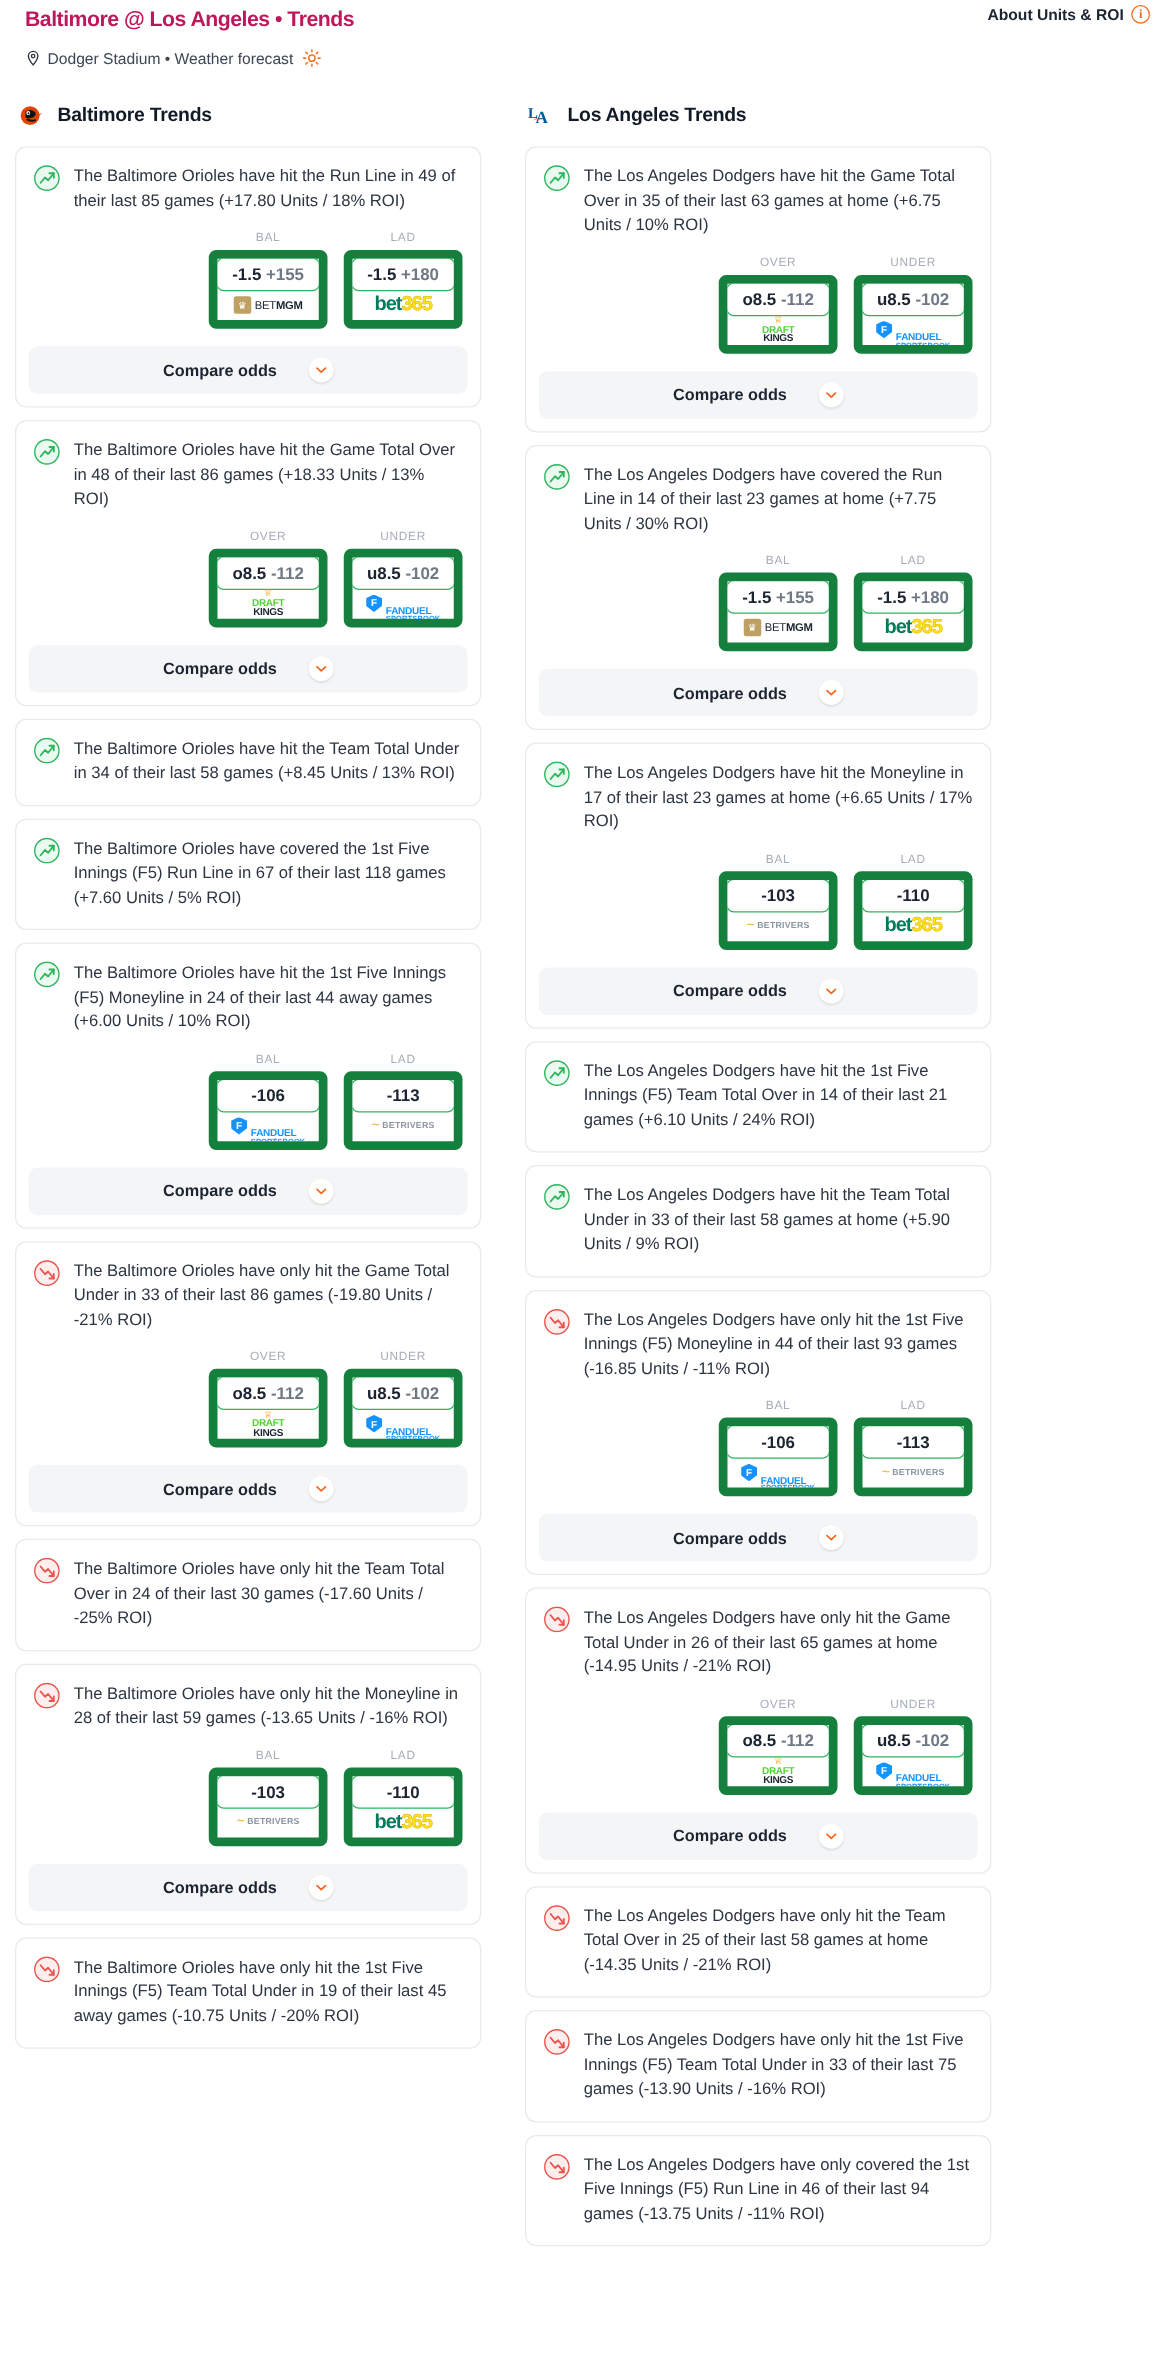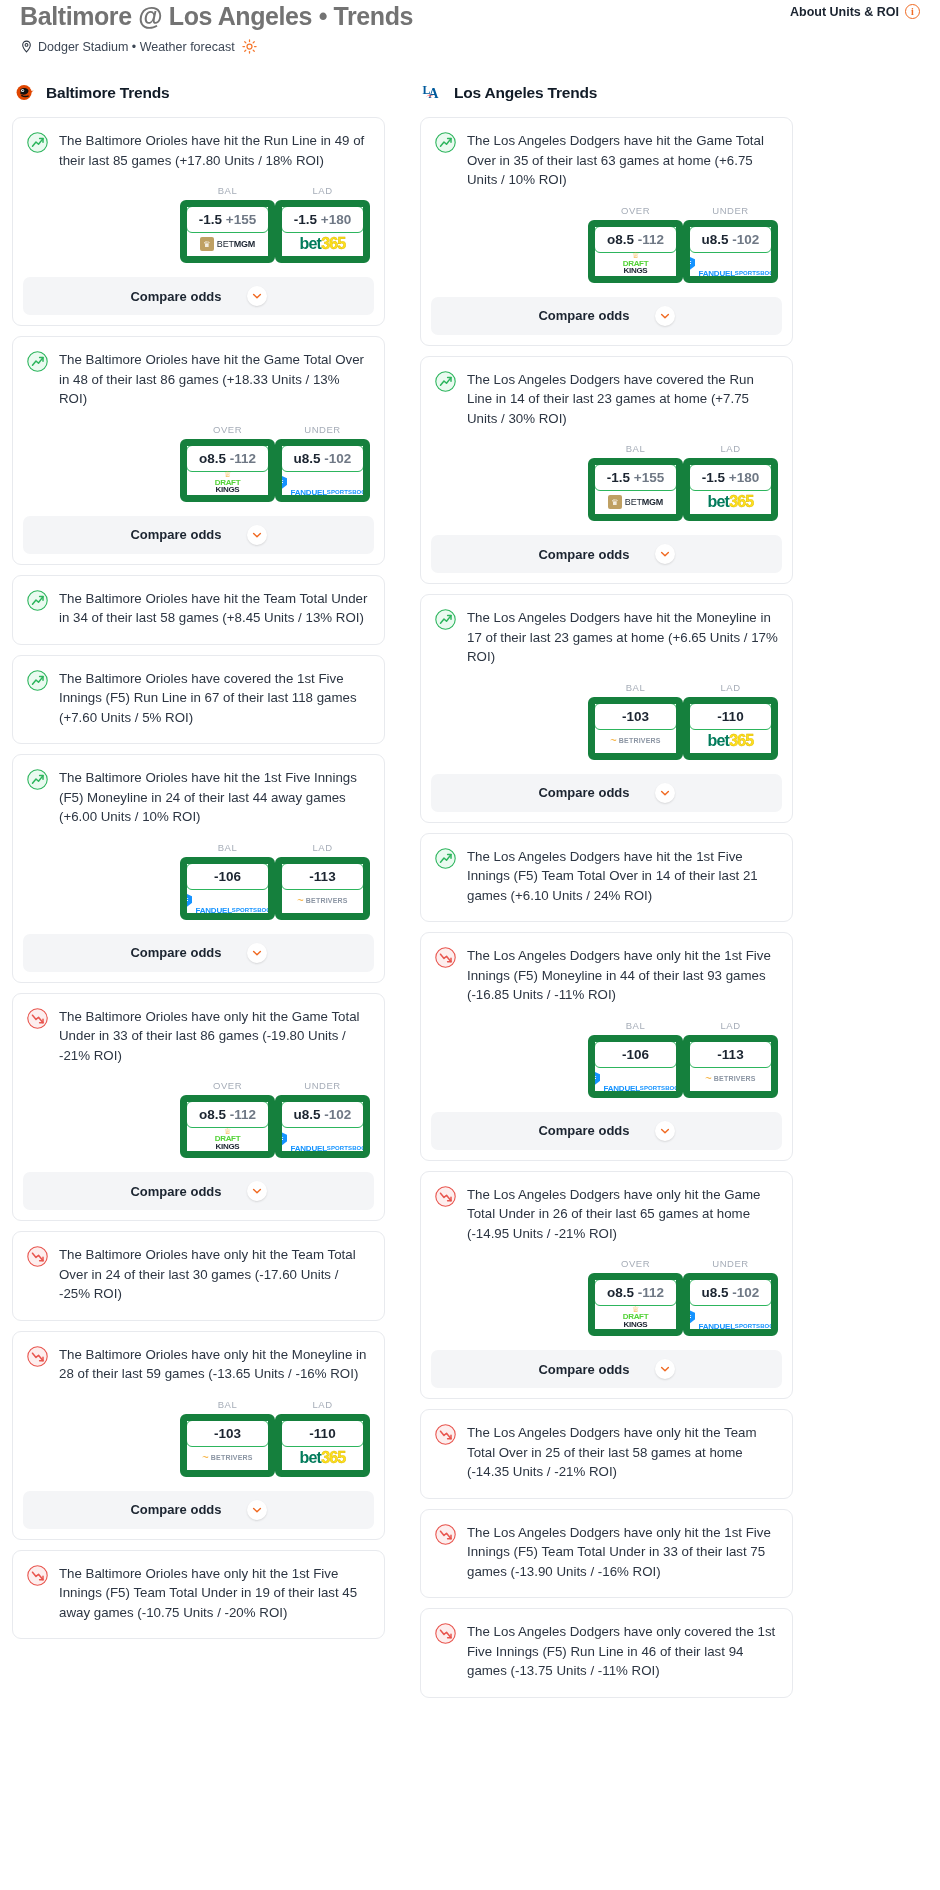--- a/index.html
+++ b/index.html
@@ -9,22 +9,22 @@
     font-family: "Liberation Sans", sans-serif;
     color: #1b2430;
     -webkit-font-smoothing: antialiased;
   }
   .page { padding: 0 12px 10px 12px; }
 
   
   .hdr { display:flex; align-items:flex-start; justify-content:space-between; padding: 0 8px; }
   .hdr-left { padding-top: 2px; }
   .title {
-    font-size: 25px; font-weight: 800; letter-spacing: -0.4px;
-    color:#737373; line-height: 28px;
+    font-size: 17px; font-weight: 800; letter-spacing: -0.4px;
+    color:#be185d; line-height: 28px;
   }
   .sub { display:flex; align-items:center; gap:5px; margin-top: 9px; font-size:12.5px; color:#3c4654; }
   .pin { width:13px; height:13px; display:inline-block; }
   .sun { width:15px; height:15px; display:inline-block; margin-left:2px;}
   .about { display:flex; align-items:center; gap:6px; font-size:12.5px; font-weight:700; color:#1b2430; padding-top:4px;}
   .info-ring {
     width:15px;height:15px;border:1.6px solid #f06a22;border-radius:50%;
     display:inline-flex;align-items:center;justify-content:center;
     font-size:10px;font-weight:700;color:#f06a22;font-family:"Liberation Serif", serif;
     line-height:1;
@@ -40,21 +40,21 @@
 
   
   .card {
     border:1px solid #e8eaee; border-radius:9px; background:#fff;
     margin-bottom: 10px; overflow:hidden;
   }
   .card-body { display:flex; gap:11px; padding: 13px 14px 0 14px; }
   .tr-icon { width:21px; height:21px; flex:none; margin-top:1px; }
   .tr-text { font-size:13.3px; line-height:19.5px; color:#2c3542; padding-bottom: 2px;}
 
-  .odds-wrap { display:flex; justify-content:flex-end; padding: 13px 14px 14px 14px; }
+  .odds-wrap { display:flex; justify-content:flex-end; gap:13px; padding: 13px 14px 14px 14px; }
   .odds-col { width:95px; }
   .odds-label {
     text-align:center; font-size:9.5px; letter-spacing:0.55px; color:#a6adb8;
     font-weight:500; margin-bottom:4px;
   }
   .odds-box { border:7px solid #15803d; border-radius:6px; background:#fff; overflow:hidden; }
   .odds-val {
     border:1.4px solid #2db55d; border-radius:6px; background:#fff;
     text-align:center; padding:5px 2px 5px 2px; font-size:13.5px; font-weight:700;
     color:#1b2430; margin:-1px;
@@ -82,21 +82,21 @@
   .b365 { font-size:16px; font-weight:800; letter-spacing:-0.8px; line-height:1; }
   .b365 .g{color:#027b5b;} .b365 .y{color:#ffe11a; -webkit-text-stroke:0.4px #d8b400;}
   .dk { display:flex; flex-direction:column; align-items:center; line-height:7.5px; }
   .dk .crown{font-size:8px;color:#f5a623;}
   .dk .t1{font-size:8px;font-weight:800;color:#53d337;letter-spacing:-0.3px;}
   .dk .t2{font-size:8px;font-weight:800;color:#1b2430;letter-spacing:-0.3px;}
   .fd { display:flex; align-items:center; gap:3px; }
   .fd-sh { width:13px;height:14px;background:#1493ff;
            clip-path:polygon(50% 0,100% 22%,100% 65%,50% 100%,0 65%,0 22%);
            display:flex;align-items:center;justify-content:center;color:#fff;font-size:8px;font-weight:800;}
-  .fd-t { display:flex;flex-direction:row;line-height:7.5px;margin-top:20px;}
+  .fd-t { display:flex;flex-direction:column;line-height:7.5px;margin-top:20px;}
   .fd-t .t1{font-size:8px;font-weight:800;color:#1493ff;letter-spacing:-0.2px;}
   .fd-t .t2{font-size:6px;font-weight:700;color:#1493ff;letter-spacing:0.1px;}
   .br { display:flex; align-items:center; gap:2px; }
   .br-sw { font-size:11px; color:#f5a623; line-height:1; }
   .br-t { font-size:7px; font-weight:800; color:#8b95a3; letter-spacing:0.2px;}
 </style>
 </head>
 <body>
 
 <div class="page">
@@ -571,20 +571,31 @@
       <div class="card-body">
         <span class="tr-icon">
     <svg viewBox="0 0 21 21" width="21" height="21">
       <circle cx="10.5" cy="10.5" r="9.7" fill="#eafaf0" stroke="#2db55d" stroke-width="1.1"></circle>
       <path d="M5.5 14.2 L9 10 L11.5 12.2 L16 6.6" fill="none" stroke="#2db55d" stroke-width="1.5" stroke-linecap="round" stroke-linejoin="round"></path>
       <path d="M16 6.6 L16 10.2 M16 6.6 L12.6 6.6" fill="none" stroke="#2db55d" stroke-width="1.5" stroke-linecap="round"></path>
     </svg></span>
         <div class="tr-text">The Los Angeles Dodgers have hit the 1st Five Innings (F5) Team Total Over in 14 of their last 21 games (+6.10 Units / 24% ROI)</div>
       </div>
         </div>
+        <div class="card no-odds">
+      <div class="card-body">
+        <span class="tr-icon">
+    <svg viewBox="0 0 21 21" width="21" height="21">
+      <circle cx="10.5" cy="10.5" r="9.7" fill="#eafaf0" stroke="#2db55d" stroke-width="1.1"></circle>
+      <path d="M5.5 14.2 L9 10 L11.5 12.2 L16 6.6" fill="none" stroke="#2db55d" stroke-width="1.5" stroke-linecap="round" stroke-linejoin="round"></path>
+      <path d="M16 6.6 L16 10.2 M16 6.6 L12.6 6.6" fill="none" stroke="#2db55d" stroke-width="1.5" stroke-linecap="round"></path>
+    </svg></span>
+        <div class="tr-text">The Los Angeles Dodgers have hit the Team Total Under in 33 of their last 58 games at home (+5.90 Units / 9% ROI)</div>
+      </div>
+        </div>
         <div class="card ">
       <div class="card-body">
         <span class="tr-icon">
     <svg viewBox="0 0 21 21" width="21" height="21">
       <circle cx="10.5" cy="10.5" r="9.7" fill="#fdeeee" stroke="#e8554e" stroke-width="1.1"></circle>
       <path d="M5.5 7.2 L9 11.4 L11.5 9.2 L16 14.8" fill="none" stroke="#e8554e" stroke-width="1.5" stroke-linecap="round" stroke-linejoin="round"></path>
       <path d="M16 14.8 L16 11.2 M16 14.8 L12.6 14.8" fill="none" stroke="#e8554e" stroke-width="1.5" stroke-linecap="round"></path>
     </svg></span>
         <div class="tr-text">The Los Angeles Dodgers have only hit the 1st Five Innings (F5) Moneyline in 44 of their last 93 games (-16.85 Units / -11% ROI)</div>
       </div>

